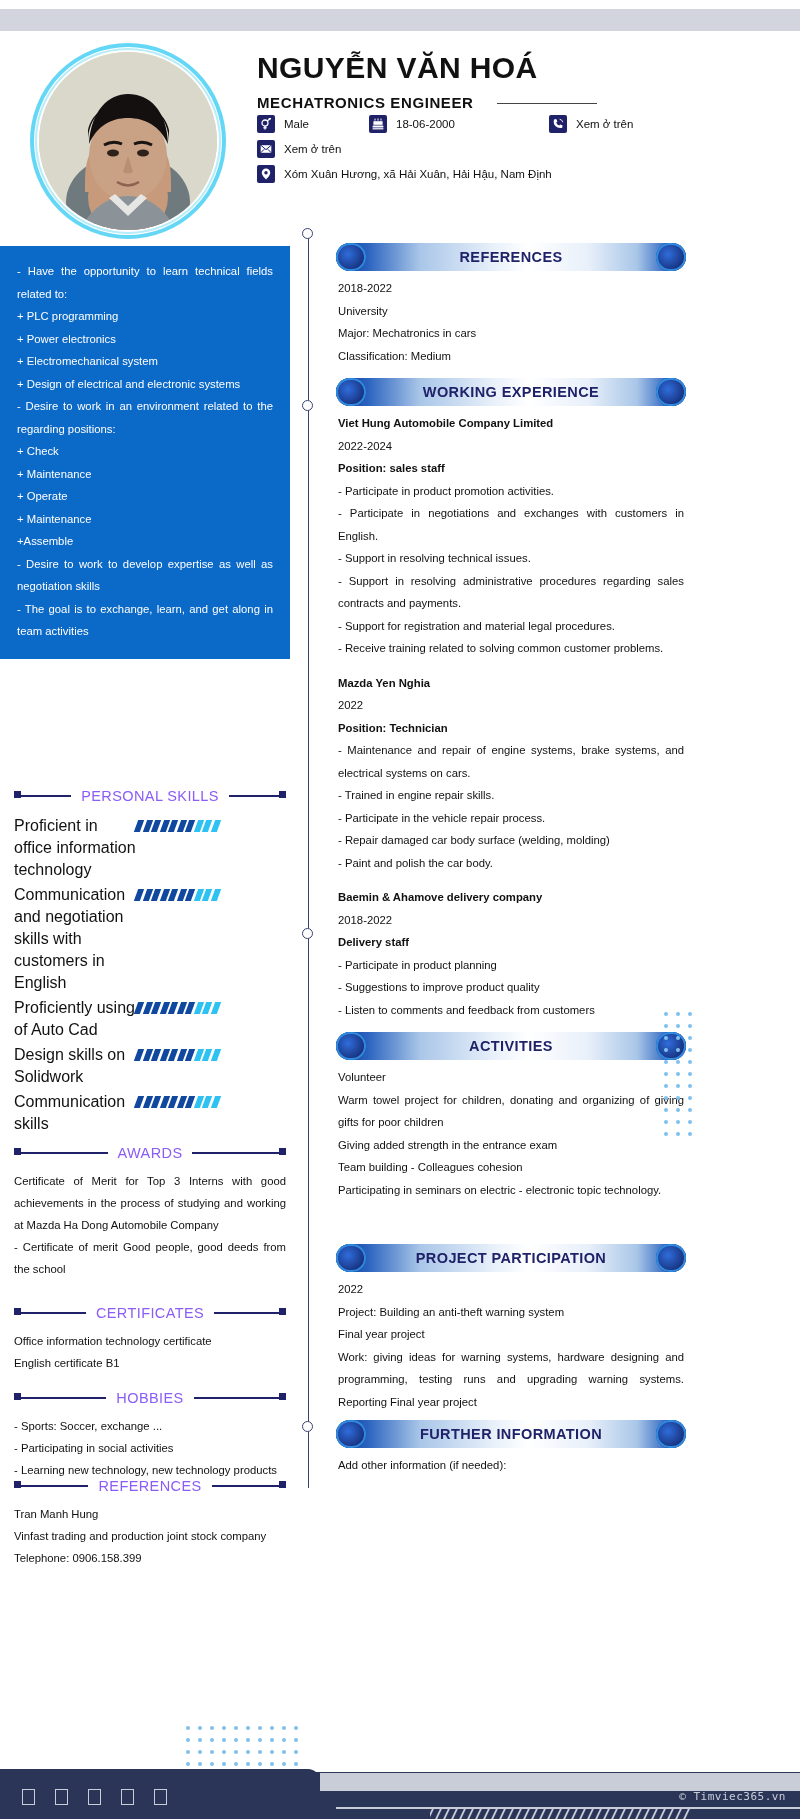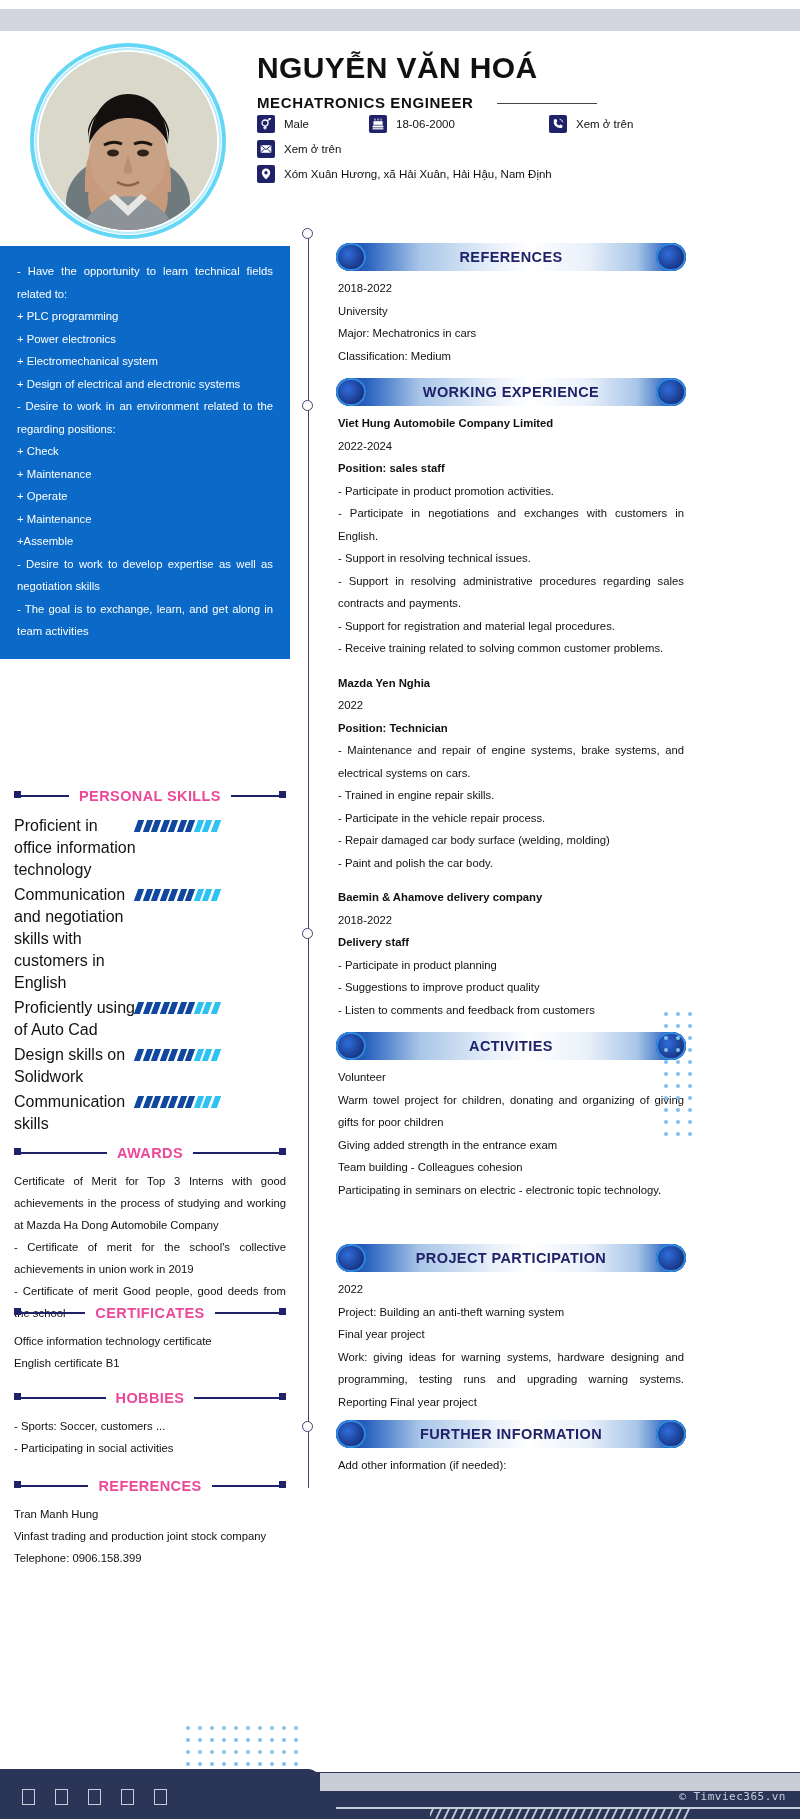--- a/index.html
+++ b/index.html
@@ -35,21 +35,21 @@
   .ctext{font-size:11.5px;color:#111;margin-left:9px;white-space:nowrap;}
 
   
   .objective{position:absolute;left:0;top:246px;width:290px;background:#0b69c7;
     padding:14px 17px 16px 17px;box-sizing:border-box;}
   .objective p{margin:0 0 0 0;color:#fff;font-size:11.3px;line-height:22.5px;text-align:justify;}
 
   .leftcol{position:absolute;left:0;top:0;width:300px;}
   .lsec{position:absolute;width:300px;}
   .lhead{position:relative;height:26px;display:flex;align-items:center;justify-content:center;}
-  .lhead .ltitle{font-size:14.5px;font-weight:bold;color:#ec4899;letter-spacing:.4px;z-index:2;
+  .lhead .ltitle{font-size:14.5px;font-weight:normal;color:#8b5cf6;letter-spacing:.4px;z-index:2;
     background:#fff;padding:0 10px;}
   .lhead .lline{position:absolute;left:14px;right:14px;top:12px;height:2px;background:#1f2268;z-index:1;}
   .lhead .lsq-l{position:absolute;left:14px;top:8px;width:7px;height:7px;background:#1f2268;z-index:3;}
   .lhead .lsq-r{position:absolute;right:14px;top:8px;width:7px;height:7px;background:#1f2268;z-index:3;}
 
   .ltext{font-size:11.3px;line-height:22px;color:#111;padding:4px 14px 0 14px;text-align:justify;}
   .ltext div{}
 
   
   .skills{padding:6px 14px 0 14px;}
@@ -301,21 +301,20 @@
     </div>
     <div class="lsec" style="top: 1140px;">
       <div class="lhead">
         <span class="lline"></span>
         <span class="lsq-l"></span>
         <span class="lsq-r"></span>
         <span class="ltitle">AWARDS</span>
       </div>
       <div class="ltext">
         <div>Certificate of Merit for Top 3 Interns with good achievements in the process of studying and working at Mazda Ha Dong Automobile Company</div>
-        <div>- Certificate of merit for the school's collective achievements in union work in 2019</div>
         <div>- Certificate of merit Good people, good deeds from the school</div>
       </div>
     </div>
     <div class="lsec" style="top: 1300px;">
       <div class="lhead">
         <span class="lline"></span>
         <span class="lsq-l"></span>
         <span class="lsq-r"></span>
         <span class="ltitle">CERTIFICATES</span>
       </div>
@@ -325,22 +324,23 @@
       </div>
     </div>
     <div class="lsec" style="top: 1385px;">
       <div class="lhead">
         <span class="lline"></span>
         <span class="lsq-l"></span>
         <span class="lsq-r"></span>
         <span class="ltitle">HOBBIES</span>
       </div>
       <div class="ltext">
-        <div>- Sports: Soccer, customers ...</div>
+        <div>- Sports: Soccer, exchange ...</div>
         <div>- Participating in social activities</div>
+        <div>- Learning new technology, new technology products</div>
       </div>
     </div>
     <div class="lsec" style="top: 1473px;">
       <div class="lhead">
         <span class="lline"></span>
         <span class="lsq-l"></span>
         <span class="lsq-r"></span>
         <span class="ltitle">REFERENCES</span>
       </div>
       <div class="ltext">

